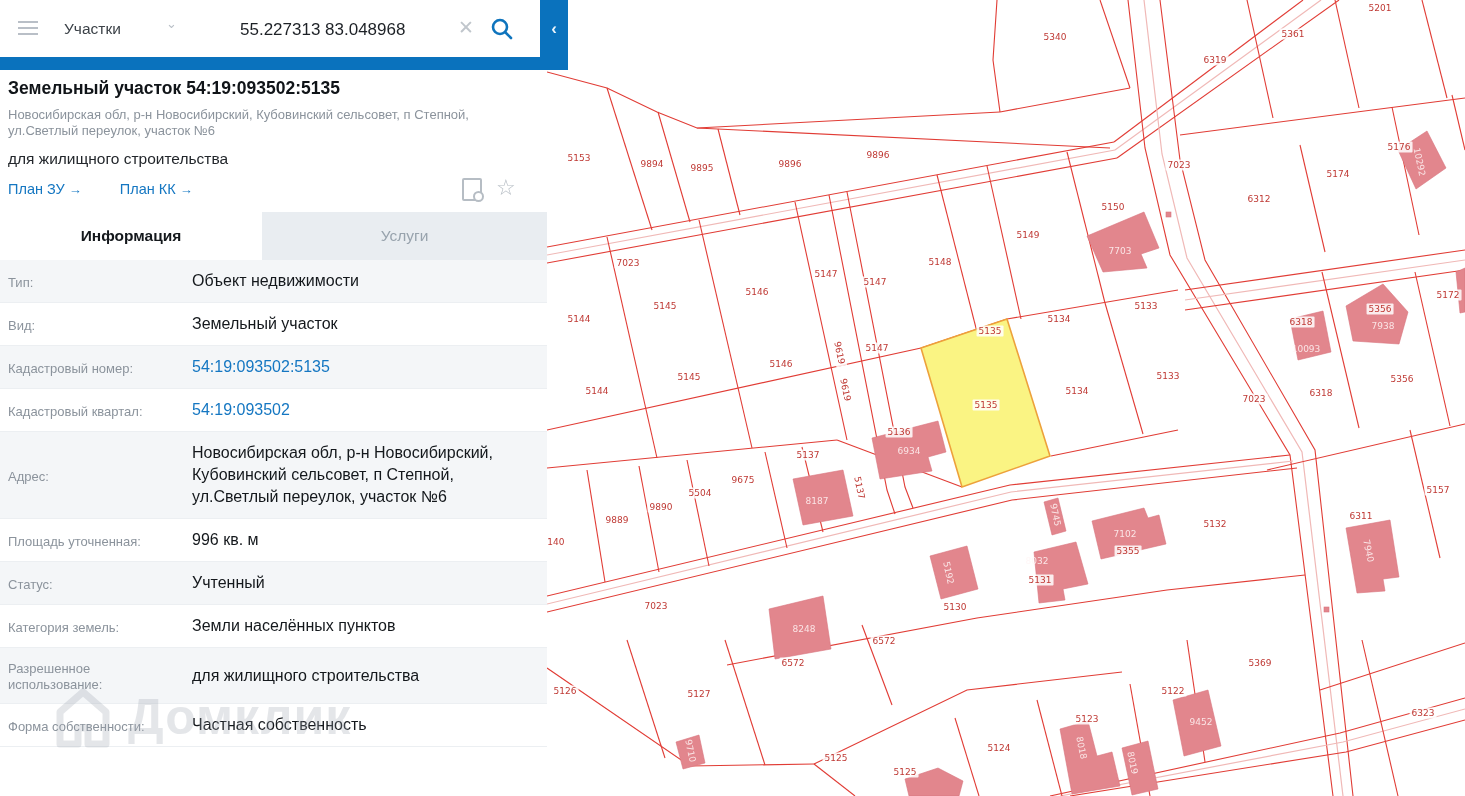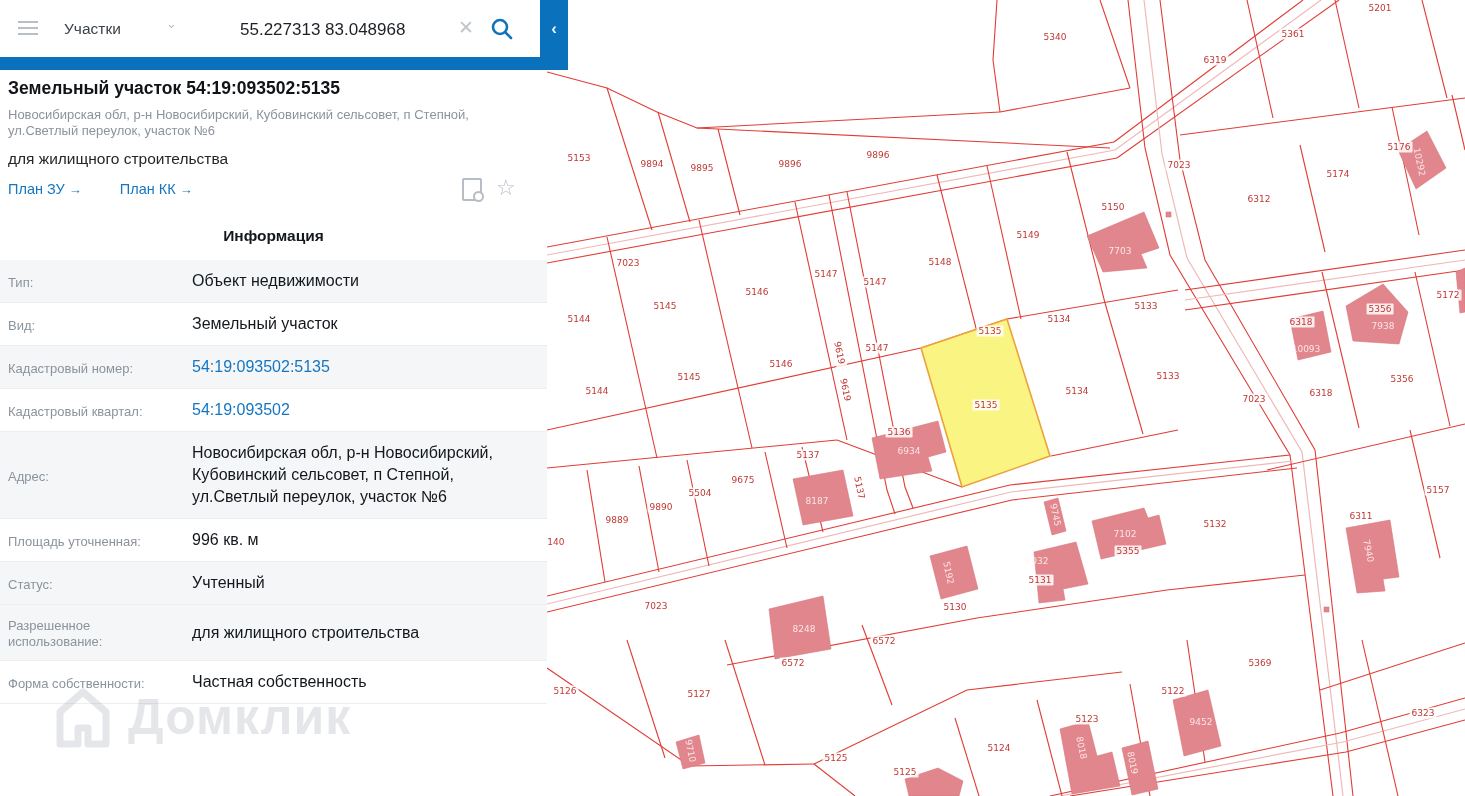--- a/index.html
+++ b/index.html
@@ -279,20 +279,21 @@
       <div class="title">Земельный участок 54:19:093502:5135</div>
       <div class="addr">Новосибирская обл, р-н Новосибирский, Кубовинский сельсовет, п Степной, ул.Светлый переулок, участок №6</div>
       <div class="usage">для жилищного строительства</div>
     </div>
 
     <div class="planlinks"><a>План ЗУ <span class="ar">→</span></a><a>План КК <span class="ar">→</span></a></div>
     <div class="hicons"><span class="doczoom"></span><span class="star">☆</span></div>
 
     <div class="tabs">
         <div class="tab on">Информация</div>
+        <div class="tab">Услуги</div>
       </div>
 
     <div class="irows">
         <div class="irow odd">
           <div class="ilabel">Тип:</div>
           <div class="ivalue">Объект недвижимости</div>
         </div>
         <div class="irow even">
           <div class="ilabel">Вид:</div>
           <div class="ivalue">Земельный участок</div>
@@ -309,20 +310,24 @@
           <div class="ilabel">Адрес:</div>
           <div class="ivalue">Новосибирская обл, р-н Новосибирский, Кубовинский сельсовет, п Степной, ул.Светлый переулок, участок №6</div>
         </div>
         <div class="irow even">
           <div class="ilabel">Площадь уточненная:</div>
           <div class="ivalue">996 кв. м</div>
         </div>
         <div class="irow odd">
           <div class="ilabel">Статус:</div>
           <div class="ivalue">Учтенный</div>
+        </div>
+        <div class="irow even">
+          <div class="ilabel">Категория земель:</div>
+          <div class="ivalue">Земли населённых пунктов</div>
         </div>
         <div class="irow odd">
           <div class="ilabel">Разрешенное использование:</div>
           <div class="ivalue">для жилищного строительства</div>
         </div>
         <div class="irow even">
           <div class="ilabel">Форма собственности:</div>
           <div class="ivalue">Частная собственность</div>
         </div>
       </div>

